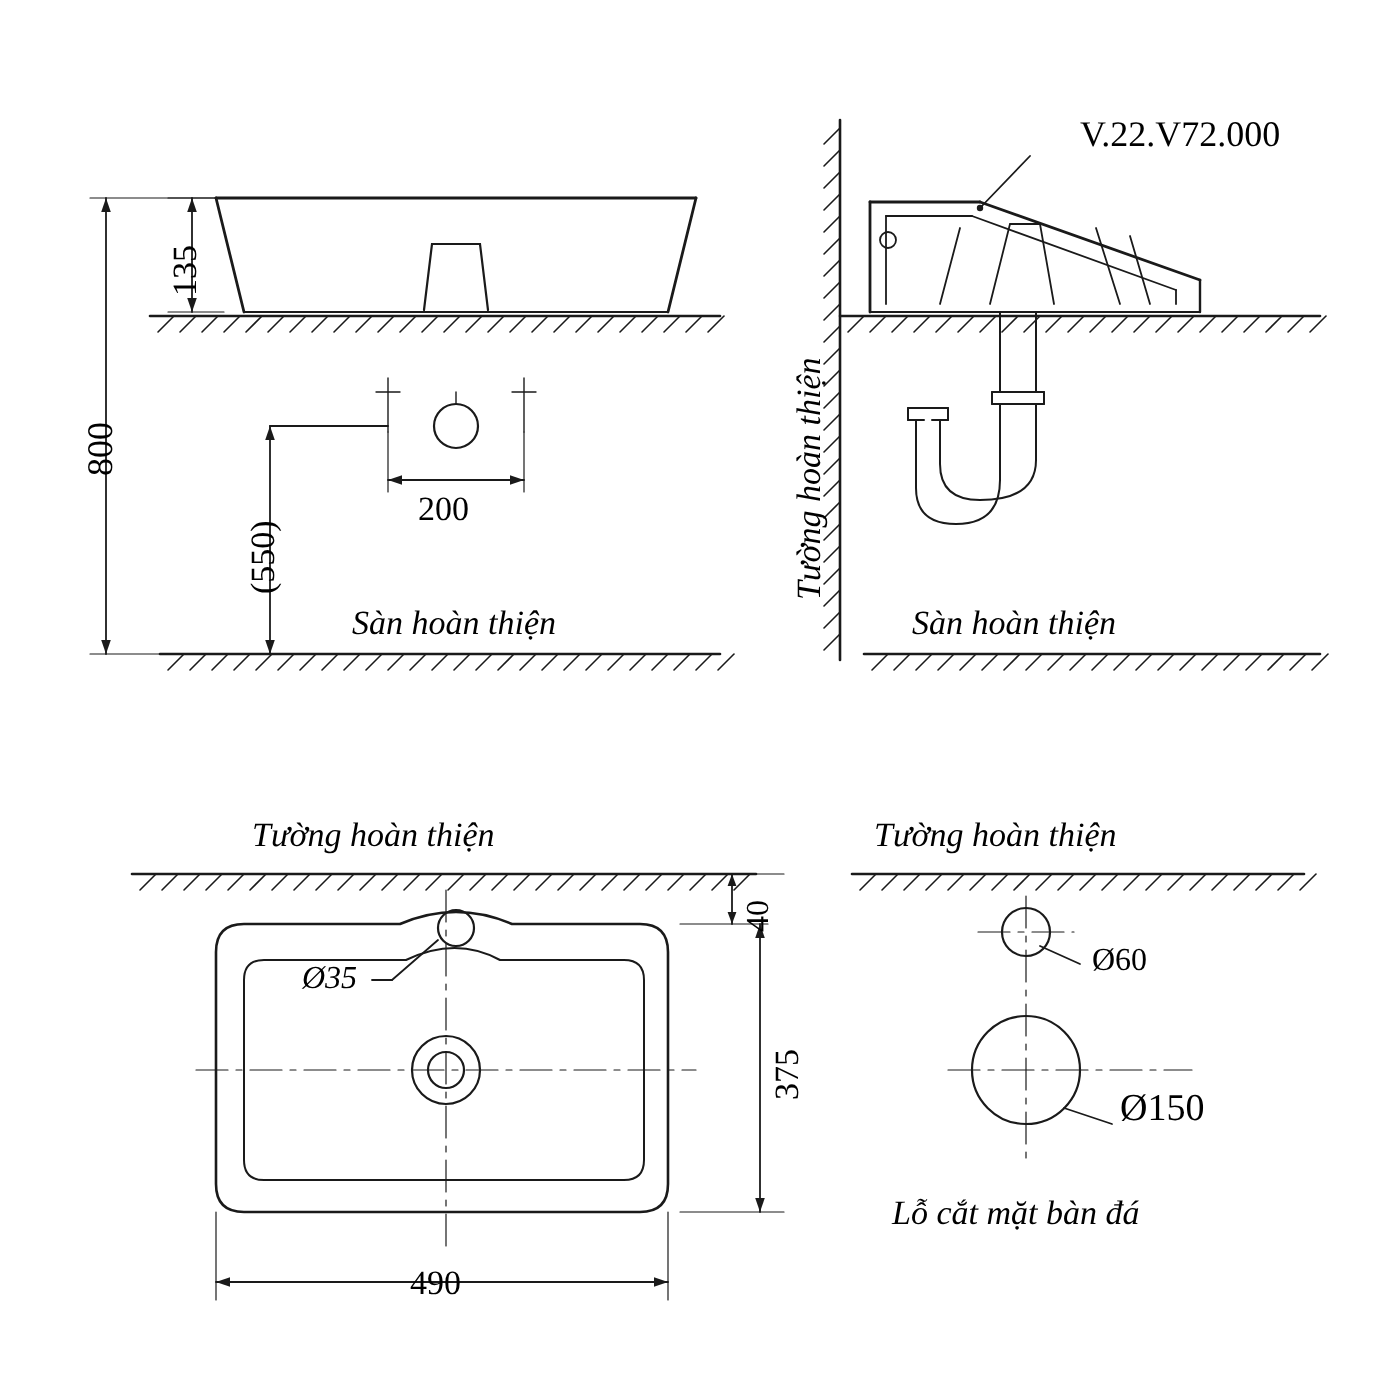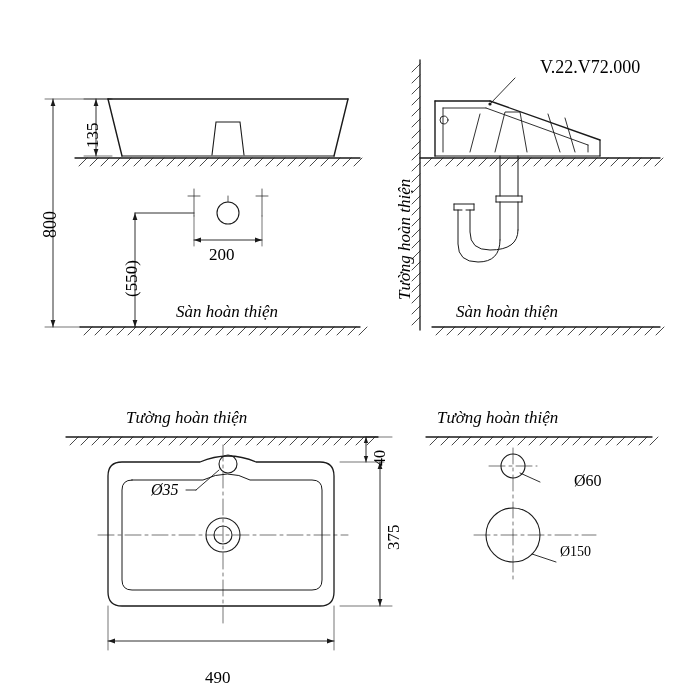--- a/index.html
+++ b/index.html
@@ -398,22 +398,23 @@
   <div class="lbl" style="left:516px; top:58px; font-size:18px;margin-left:24px;">V.22.V72.000</div>
 
   <div class="lbl italic" style="left:126px; top:409px; font-size:17px;">Tường hoàn thiện</div>
 
   <div class="lbl" style="left:151px; top:482px; font-size:16px;font-style:italic;">Ø35</div>
 
   <div class="lbl" style="left:372px; top:466px; font-size:16px; transform:rotate(-90deg); transform-origin:0 0;">40</div>
 
   <div class="lbl" style="left:385px; top:550px; font-size:17px; transform:rotate(-90deg); transform-origin:0 0;">375</div>
 
-  <div class="lbl" style="left:205px; top:633px; font-size:17px;margin-top:36px;">490</div>
+  <div class="lbl" style="left:205px; top:633px; font-size:17px;">490</div>
 
   <div class="lbl italic" style="left:437px; top:409px; font-size:17px;">Tường hoàn thiện</div>
 
-  <div class="lbl" style="left:574px; top:473px; font-size:16px;">Ø60</div>
-
-  <div class="lbl" style="left:560px; top:545px; font-size:14px;">Ø150</div>
-
+  <div class="lbl" style="left:546px; top:473px; font-size:16px;">Ø60</div>
+
+  <div class="lbl" style="left:560px; top:545px; font-size:19px;">Ø150</div>
+
+  <div class="lbl italic" style="left:446px; top:598px; font-size:17px;">Lỗ cắt mặt bàn đá</div>
 
 </div>
 
 </body></html>

